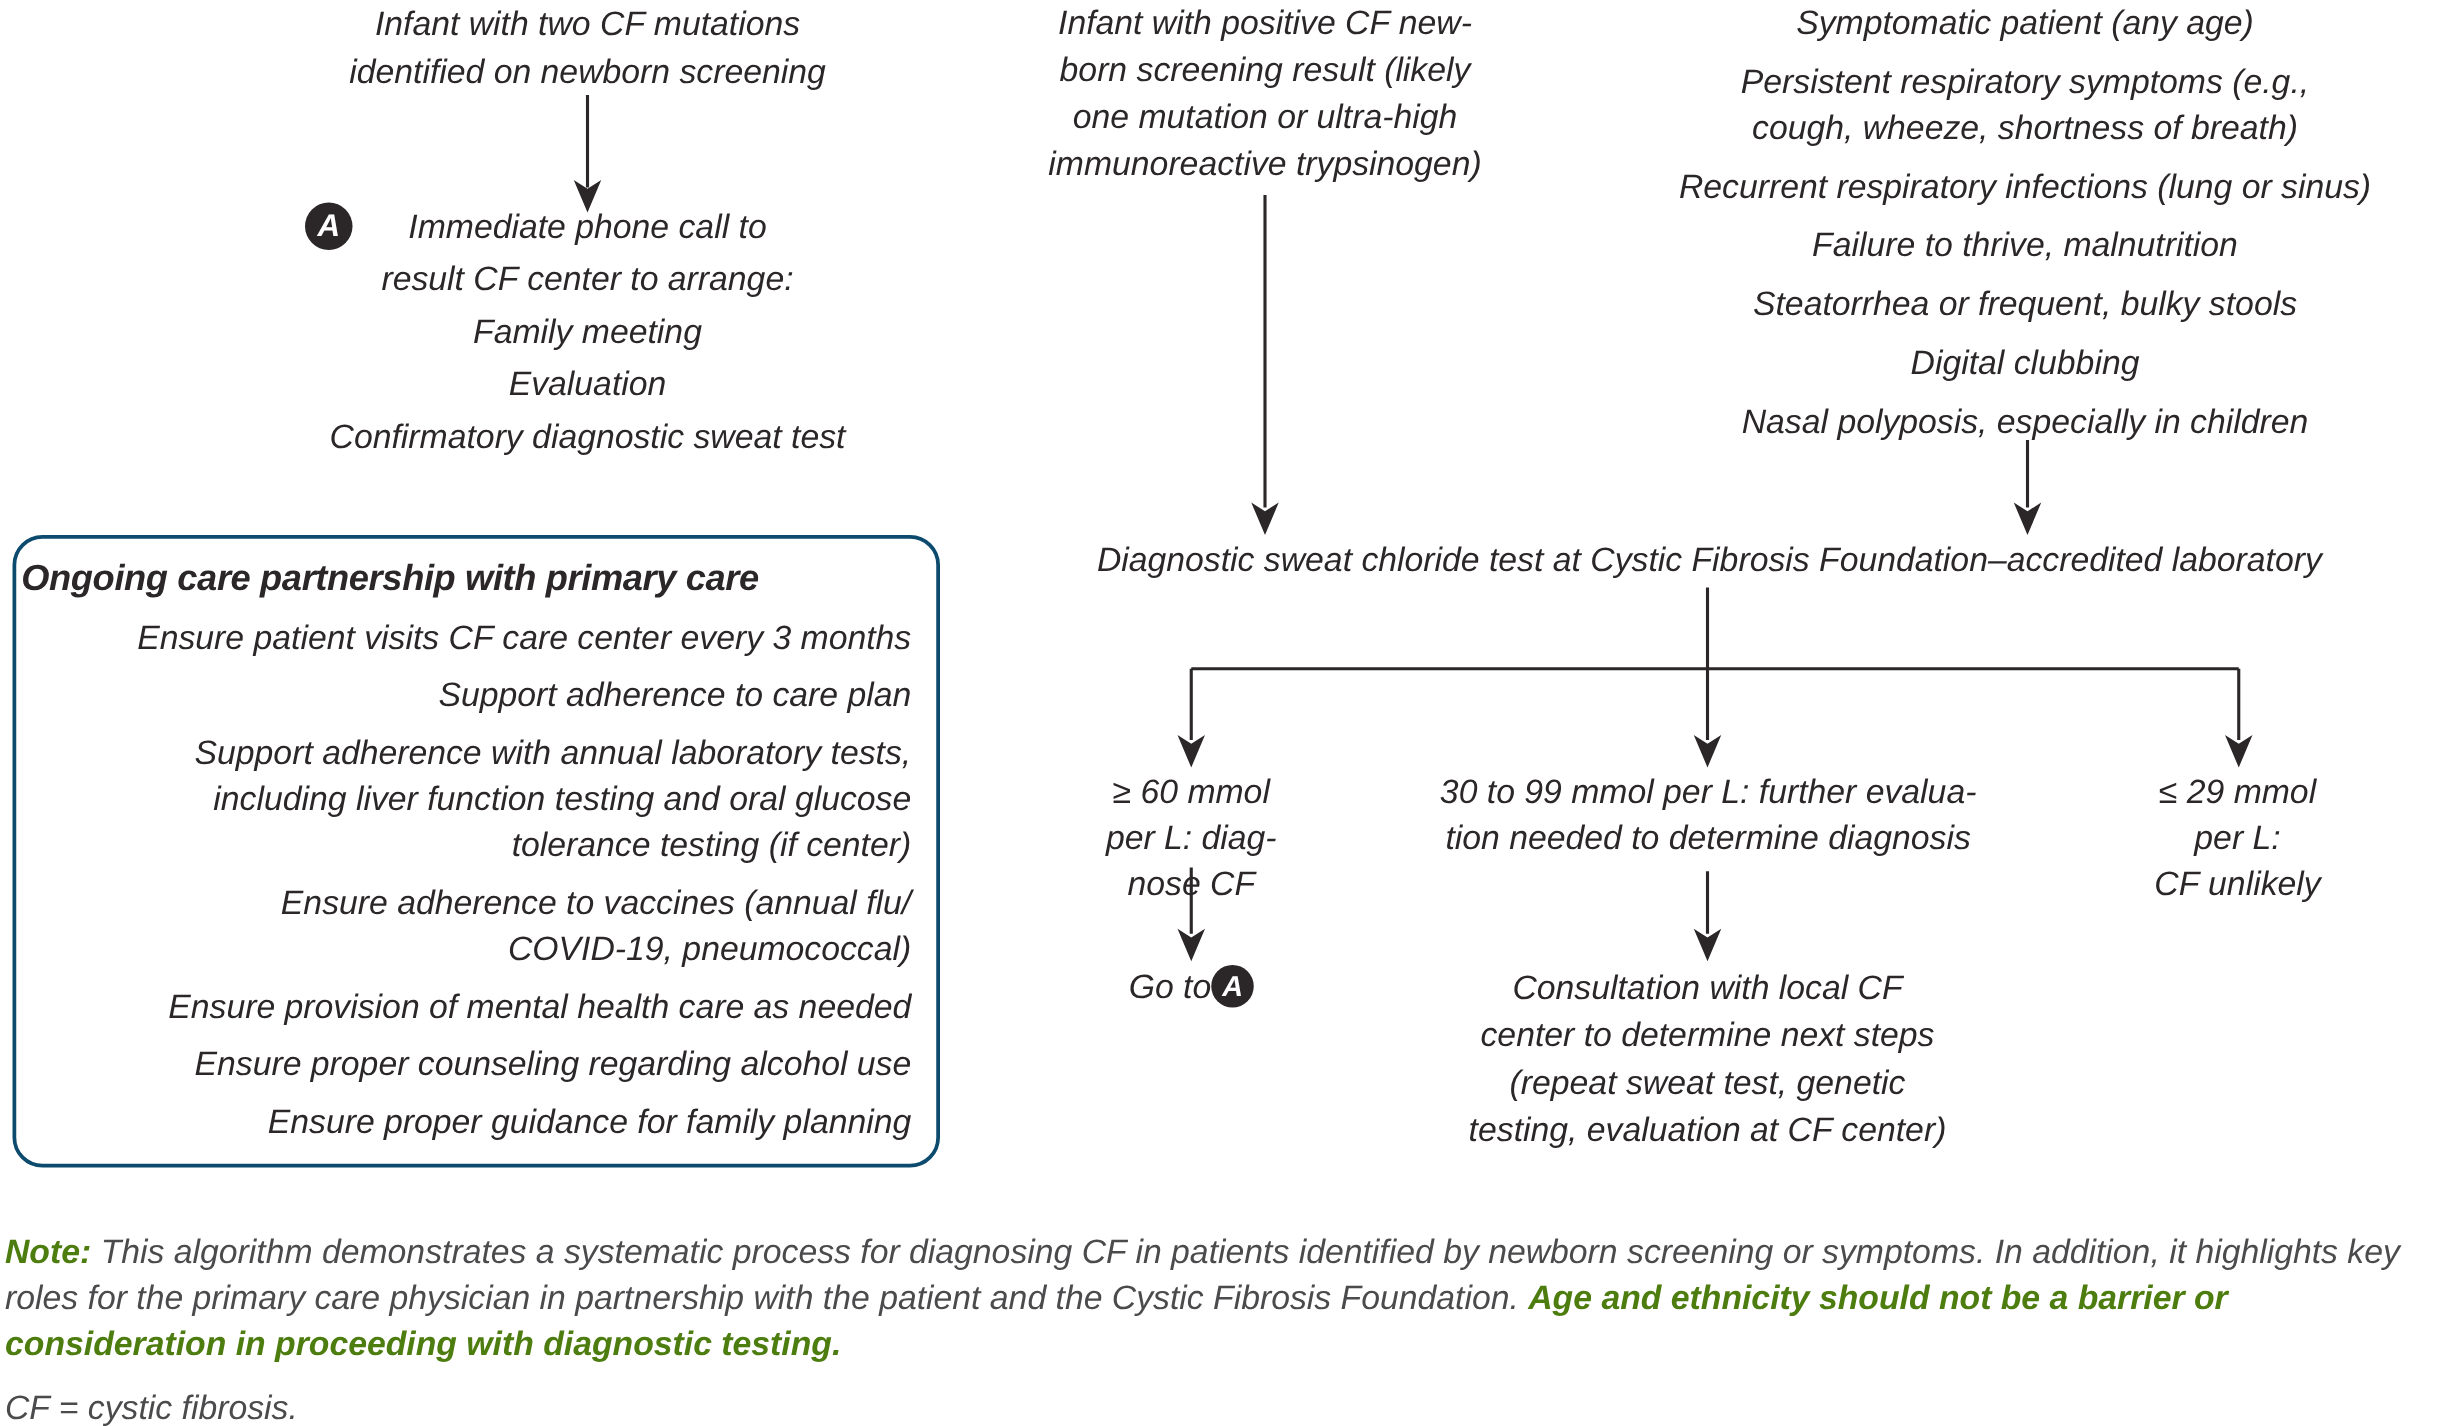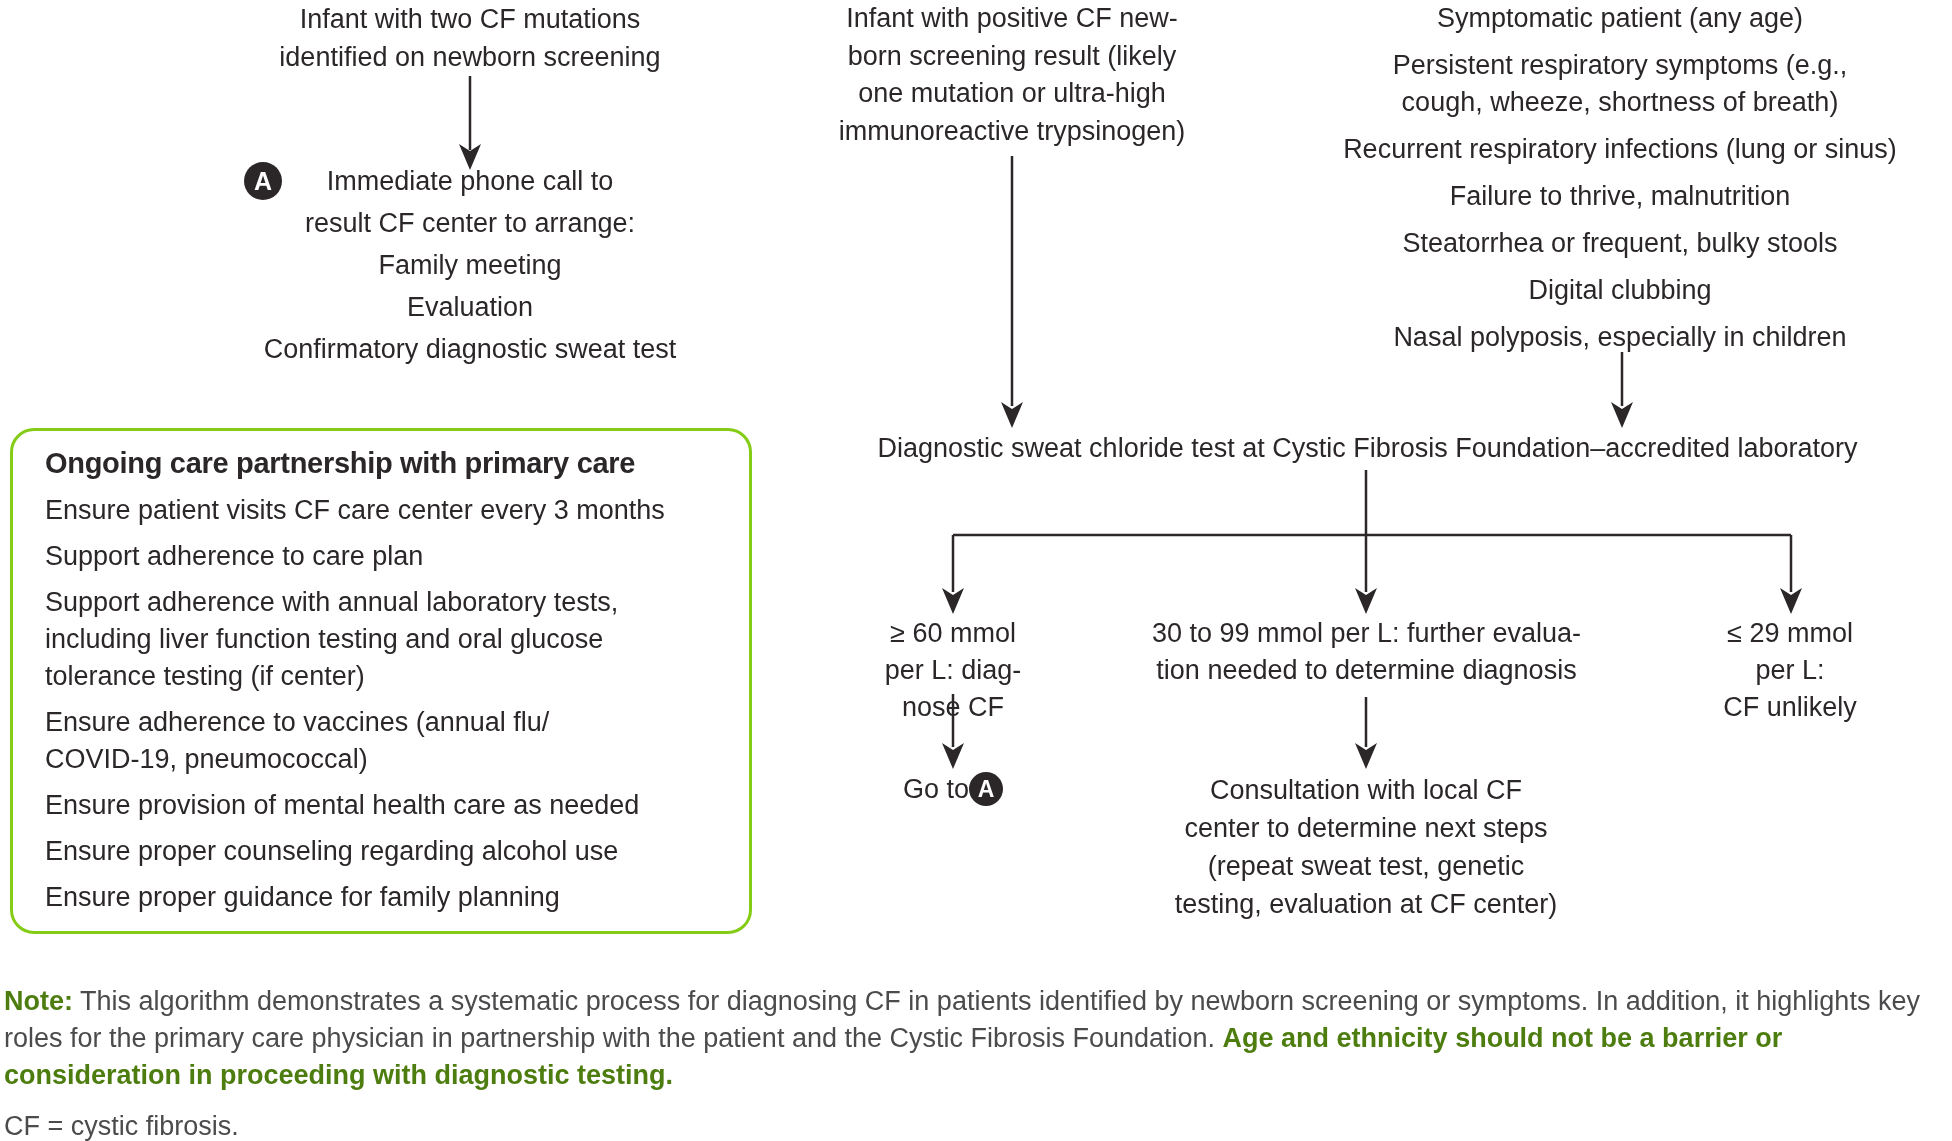--- a/index.html
+++ b/index.html
@@ -7,20 +7,21 @@
   body {
     font-family: "Liberation Sans", "DejaVu Sans", sans-serif;
     color: #2b2728;
   }
   .canvas {
     position: relative;
     width: 1952px;
     height: 1141px;
     background: #ffffff;
     overflow: hidden;
+    font-style: italic;
   }
   .txt { font-size: 27px; line-height: 37px; color: #2b2728; }
   .center { text-align: center; }
   .abs { position: absolute; }
 
   
   .col-infant-two   { left: 170px; top: 0px;   width: 600px; line-height: 38px; }
   .phone-block      { left: 170px; top: 160px; width: 600px; }
   .phone-block .ln  { line-height: 42px; }
   .phone-block .item{ line-height: 42px; }
@@ -34,25 +35,25 @@
     width: 38px; height: 38px; border-radius: 50%;
     background: #2b2728; color: #ffffff;
     font-weight: bold; font-size: 25px; line-height: 1;
   }
   .badge-a.floating { position: absolute; left: 74px; top: 2px; }
   .badge-a.small { width: 34px; height: 34px; font-size: 23px; }
 
   
   .care-box {
     left: 10px; top: 428px; width: 742px; height: 506px;
-    border: 3px solid #84cc16; border-radius: 24px;
-    padding: 12px 20px 0 32px;
+    border: 3px solid #0c4a6e; border-radius: 24px;
+    padding: 12px 20px 0 4px;
   }
   .care-box .title { font-size: 29px; font-weight: bold; line-height: 40px; letter-spacing: -0.3px; }
-  .care-box .item { margin-top: 9px; line-height: 37px; }
+  .care-box .item { margin-top: 9px; line-height: 37px; text-align: right; }
 
   
   .sweat-line { left: 790px; top: 430px; width: 1155px; line-height: 37px; }
 
   
   .branch-high { left: 848px;  top: 615px; width: 210px; }
   .branch-mid  { left: 1104px; top: 615px; width: 525px; }
   .branch-low  { left: 1685px; top: 615px; width: 210px; }
 
   .goto-row {

